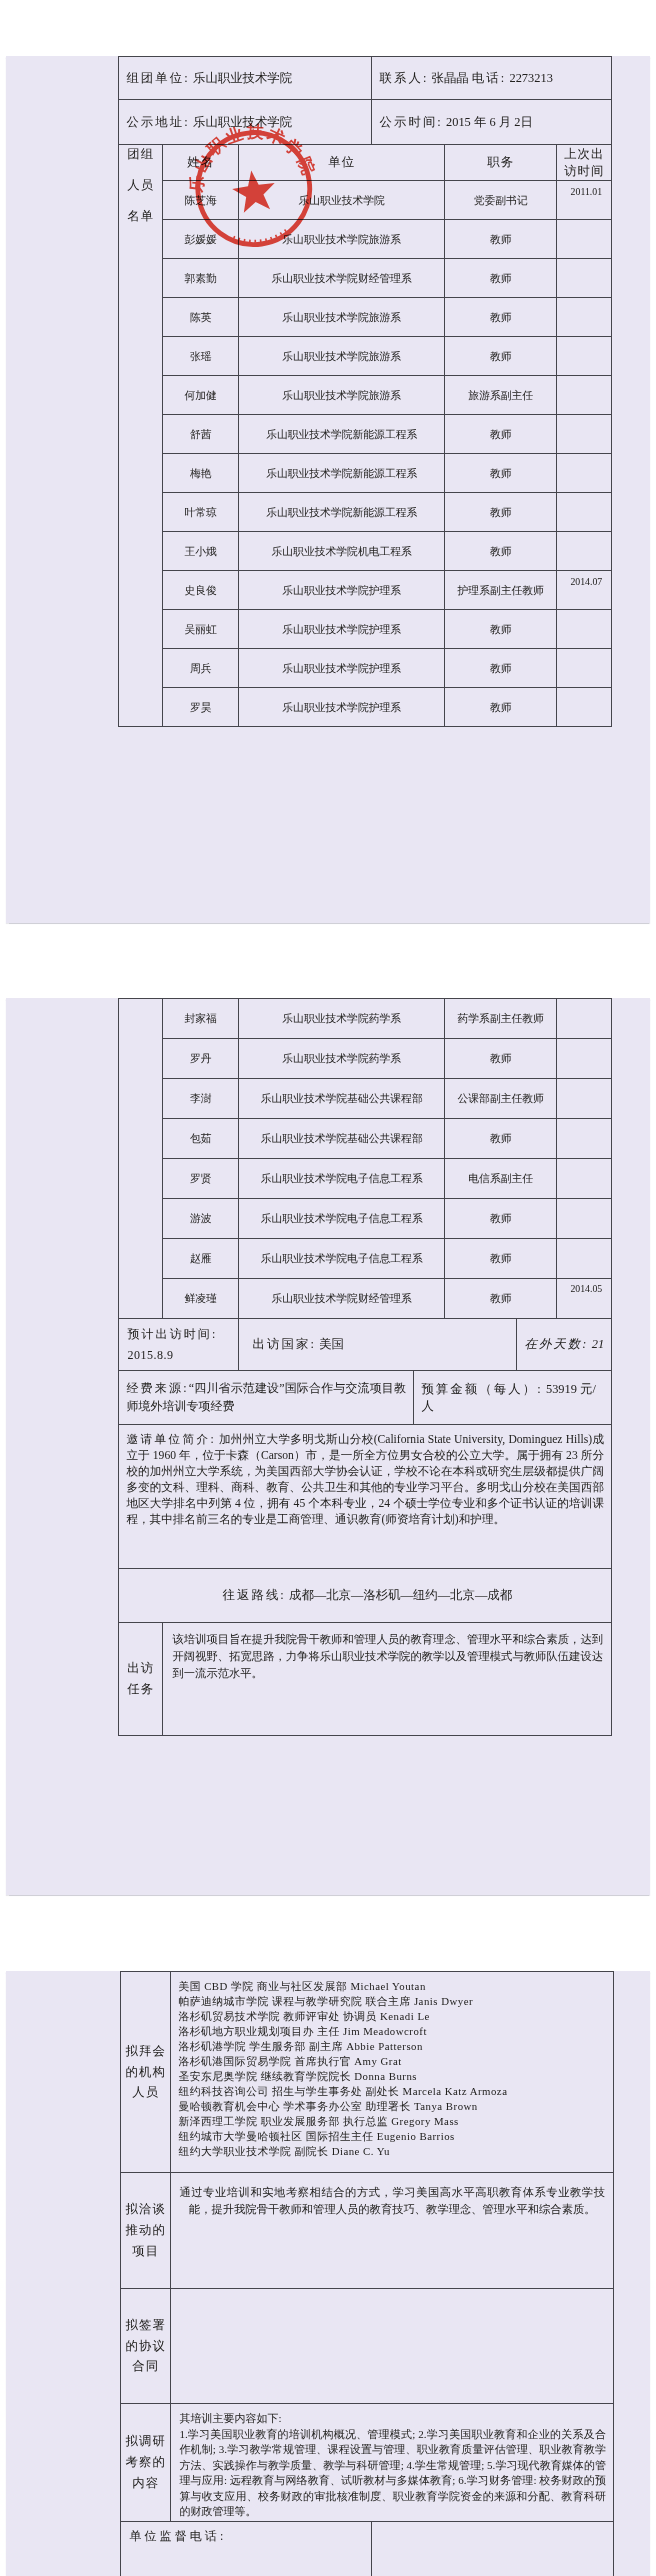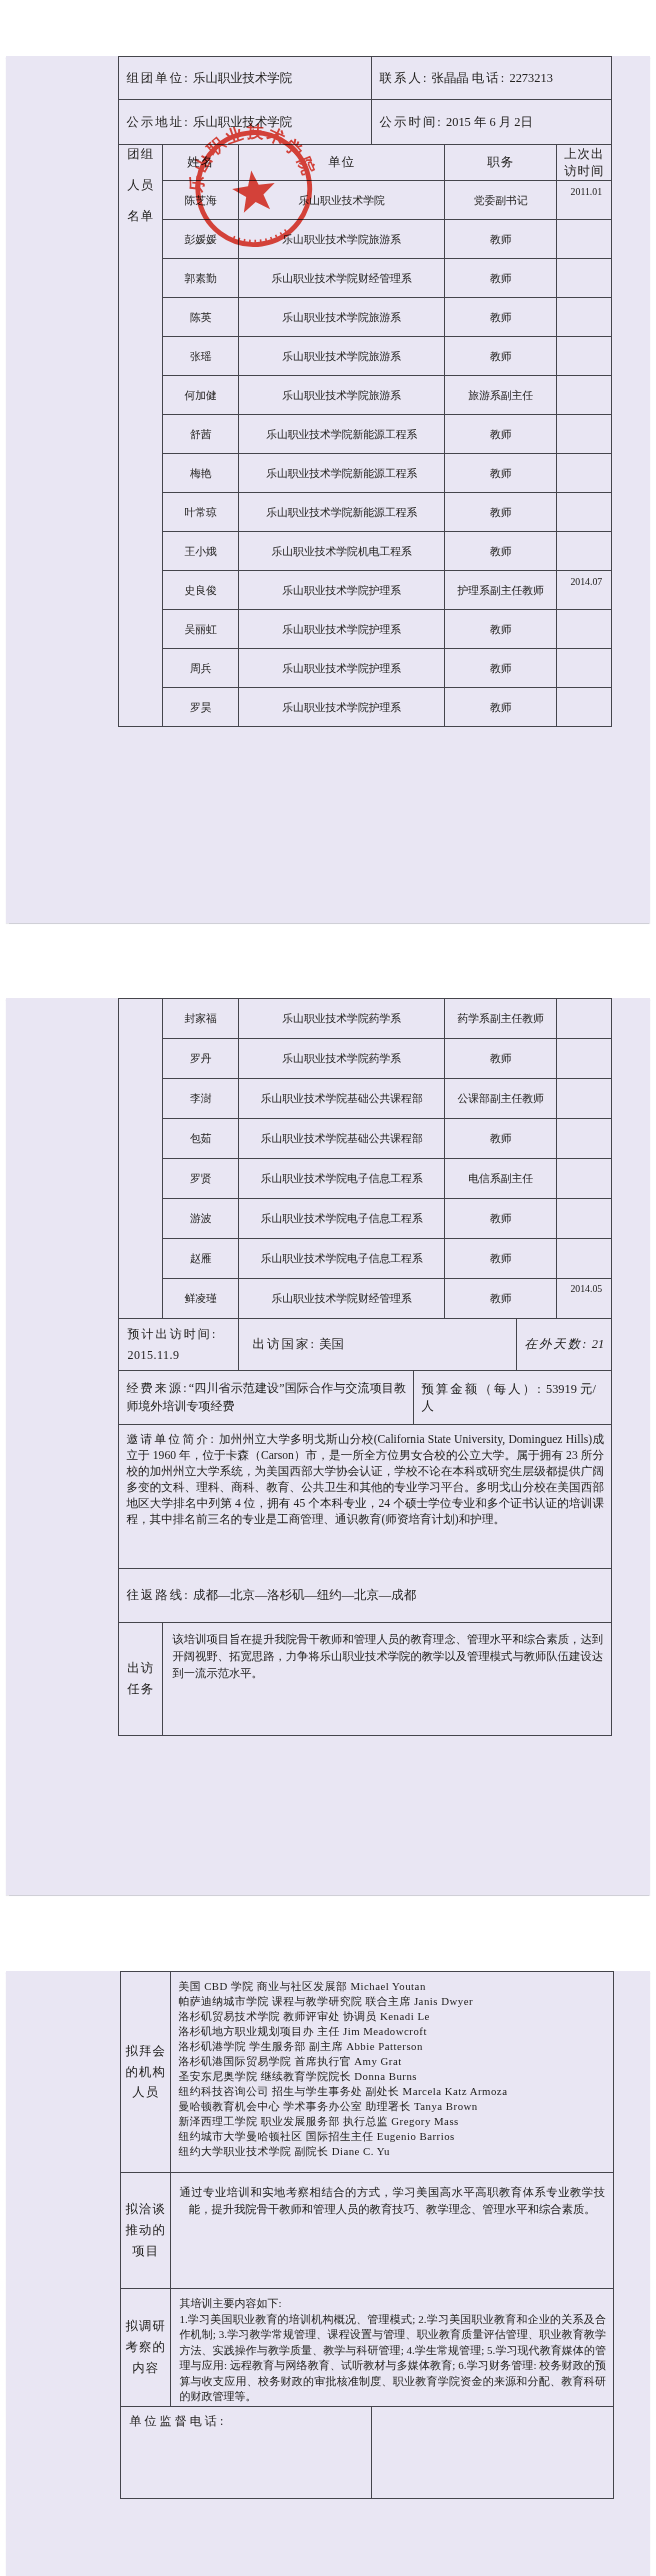--- a/index.html
+++ b/index.html
@@ -27,21 +27,21 @@
   .c-name,.c-unit,.c-duty{text-align:center;}
   .c-last{vertical-align:top;text-align:center;font-size:9.8px;padding:3.1px 1px 0 5.2px;}
   
   .trip-time{padding-left:8.2px;font-size:12px;}
   .trip-time .val{display:block;margin-top:4.1px;letter-spacing:0.5px;}
   .trip-country{padding-left:13.4px;font-size:12.4px;}
   .trip-days{padding-left:7.2px;font-size:12.4px;font-style:italic;}
   .fund-cell{font-size:12px;padding:3.1px 7.2px;line-height:17.5px;text-align:justify;}
   .budget-cell{font-size:12.4px;padding-left:7.2px;}
   .intro-cell{vertical-align:top;padding:7.2px 7.2px 0 7.2px;font-size:11.6px;line-height:16px;text-align:justify;}
-  .route-cell{font-size:12.4px;padding-left:7.2px;}
+  .route-cell{font-size:12.4px;padding-left:7.2px;text-align:center;}
   .mission-cell{vertical-align:top;padding:8.2px 8.2px 0 9.3px;font-size:11.3px;line-height:17px;text-align:justify;}
   
   .meet-cell{vertical-align:top;padding:7.2px 5.2px 0 7.2px;}
   .meet-line{line-height:15px;font-size:10.8px;white-space:nowrap;letter-spacing:0.5px;font-family:Liberation Serif, serif;}
   .nego-cell{vertical-align:top;padding:11.3px 8.2px 0 8.2px;font-size:11.3px;line-height:17px;}
   .just-cen{text-align:justify;text-align-last:center;}
   .just{text-align:justify;}
   .res-cell{vertical-align:top;padding:7.2px 7.2px 0 8.2px;font-size:11px;line-height:15.5px;}
   .remark-cell{vertical-align:top;padding:7.2px 0 0 8.2px;font-size:12px;}
   .sign-cell{vertical-align:top;padding:6.2px 0 0 7.2px;font-size:12px;position:relative;}
@@ -264,21 +264,21 @@
           <td class="c-name">鲜凌瑾</td>
           <td class="c-unit" colspan="2">乐山职业技术学院财经管理系</td>
           <td class="c-duty" colspan="2">教师</td>
           <td class="c-last">2014.05</td>
         </tr>
       </tbody>
     <tbody>
       <tr style="height:52px">
         <td colspan="2" class="trip-time">
           <span class="lbl">预计出访时间:</span>
-          <span class="val">2015.11.9</span>
+          <span class="val">2015.8.9</span>
         </td>
         <td colspan="3" class="trip-country">
           <span class="lbl">出访国家:</span>
           <span>美国</span>
         </td>
         <td colspan="2" class="trip-days">
           <span class="lbl">在外天数:</span>
           <span>21</span>
         </td>
       </tr>
@@ -348,20 +348,28 @@
       <tr style="height:116px">
         <td class="side mid">
           <div>拟洽谈</div>
           <div>推动的</div>
           <div>项目</div>
         </td>
         <td colspan="2" class="nego-cell">
           <div class="just-cen">通过专业培训和实地考察相结合的方式，学习美国高水平高职教育体系专业教学技能，提升我院骨干教师和管理人员的教育技巧、教学理念、管理水平和综合素质。</div>
         </td>
       </tr>
+      <tr style="height:115px">
+        <td class="side mid">
+          <div>拟签署</div>
+          <div>的协议</div>
+          <div>合同</div>
+        </td>
+        <td colspan="2" class="agree-cell"></td>
+      </tr>
       <tr style="height:118px">
         <td class="side mid">
           <div>拟调研</div>
           <div>考察的</div>
           <div>内容</div>
         </td>
         <td colspan="2" class="res-cell">
           <div>其培训主要内容如下:</div>
           <div class="just">1.学习美国职业教育的培训机构概况、管理模式; 2.学习美国职业教育和企业的关系及合作机制; 3.学习教学常规管理、课程设置与管理、职业教育质量评估管理、职业教育教学方法、实践操作与教学质量、教学与科研管理; 4.学生常规管理; 5.学习现代教育媒体的管理与应用: 远程教育与网络教育、试听教材与多媒体教育; 6.学习财务管理: 校务财政的预算与收支应用、校务财政的审批核准制度、职业教育学院资金的来源和分配、教育科研的财政管理等。</div>
         </td>

